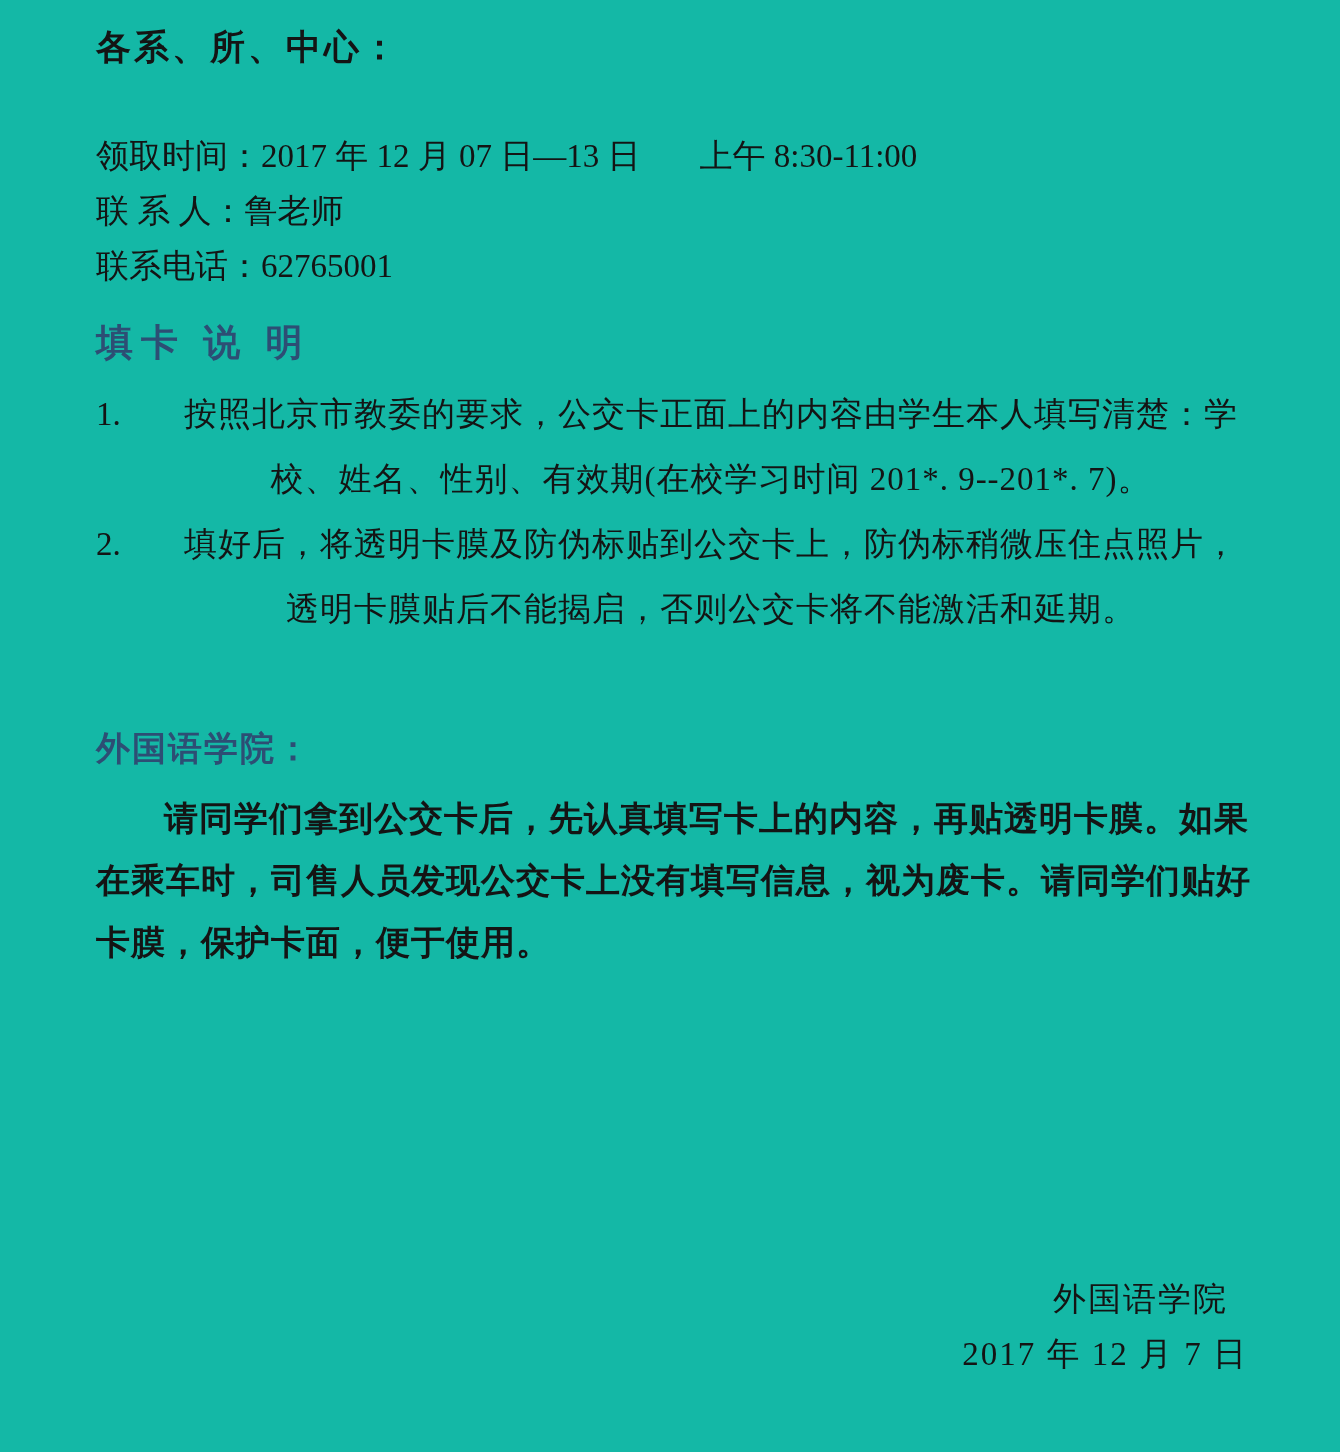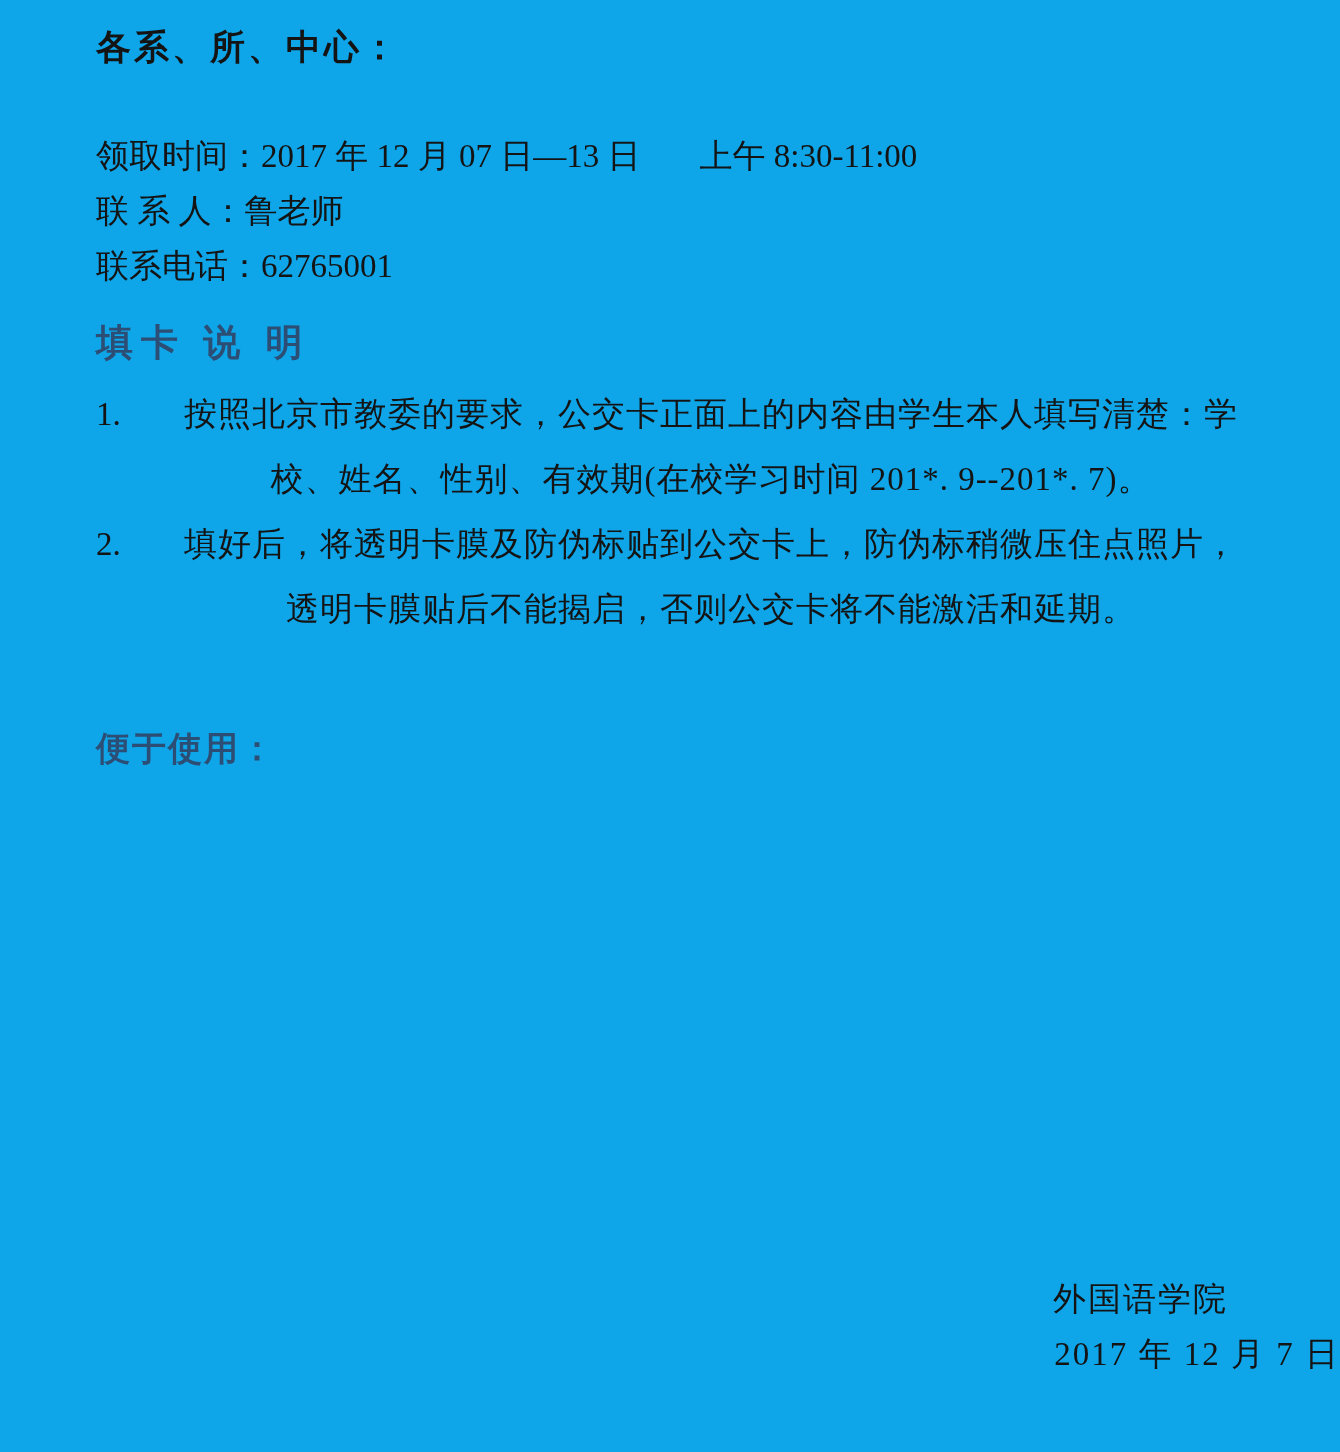--- a/index.html
+++ b/index.html
@@ -4,21 +4,21 @@
 <style>
   html, body {
     margin: 0;
     padding: 0;
     background: #ffffff;
   }
   .page {
     position: relative;
     width: 1340px;
     height: 1452px;
-    background: #0ea5e9;
+    background: #14b8a6;
     color: #141414;
     font-family: "Liberation Serif", "DejaVu Serif", serif;
     overflow: hidden;
   }
   .content {
     position: absolute;
     left: 96px;
     right: 88px;
     top: 24px;
   }
@@ -95,20 +95,21 @@
     font-size: 33px;
     line-height: 55px;
   }
   .sig-org {
     text-align: right;
     padding-right: 112px;
     letter-spacing: 2px;
   }
   .sig-date {
     text-align: right;
+    padding-right: 92px;
     letter-spacing: 2px;
   }
 </style>
 </head>
 <body>
 
 <div class="page">
   <div class="content">
 
     <div class="greeting">各系、所、中心：</div>
@@ -133,22 +134,23 @@
       <div class="list-item">
         <span class="item-number">1.</span>
         <span class="item-text">按照北京市教委的要求，公交卡正面上的内容由学生本人填写清楚：学校、姓名、性别、有效期(在校学习时间 201*. 9--201*. 7)。</span>
       </div>
       <div class="list-item">
         <span class="item-number">2.</span>
         <span class="item-text">填好后，将透明卡膜及防伪标贴到公交卡上，防伪标稍微压住点照片，透明卡膜贴后不能揭启，否则公交卡将不能激活和延期。</span>
       </div>
     </div>
 
-    <div class="notice-label">便于使用：</div>
+    <div class="notice-label">外国语学院：</div>
 
+    <div class="notice-body">请同学们拿到公交卡后，先认真填写卡上的内容，再贴透明卡膜。如果在乘车时，司售人员发现公交卡上没有填写信息，视为废卡。请同学们贴好卡膜，保护卡面，便于使用。</div>
 
   </div>
 
   <div class="signature">
     <div class="sig-org">外国语学院</div>
     <div class="sig-date">2017 年 12 月 7 日</div>
   </div>
 </div>
 
 </body></html>

